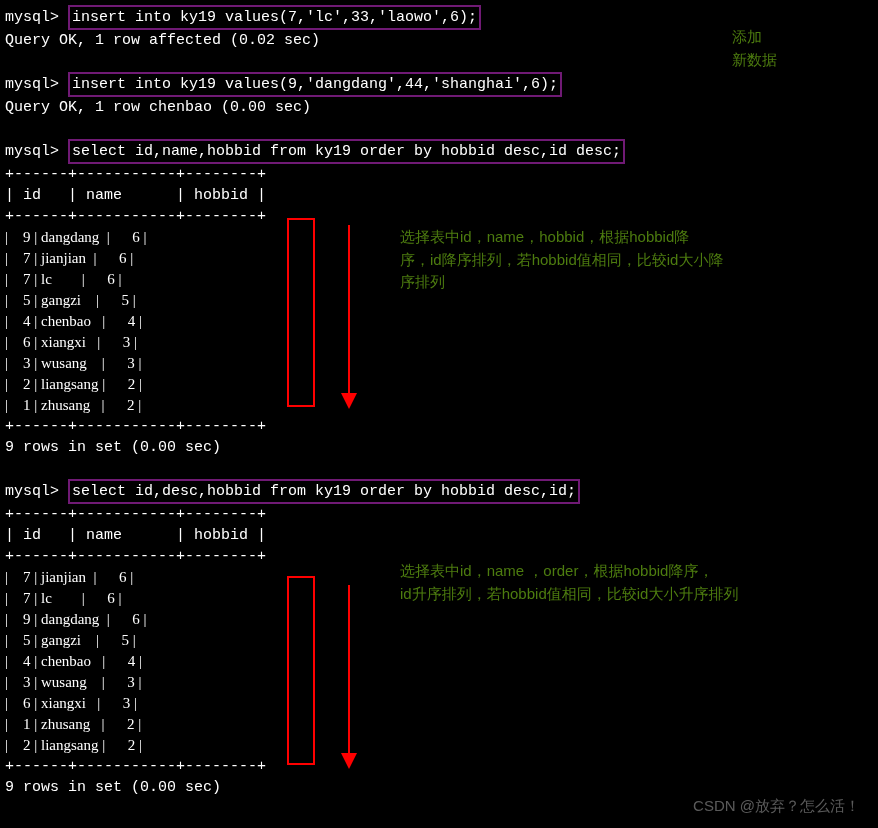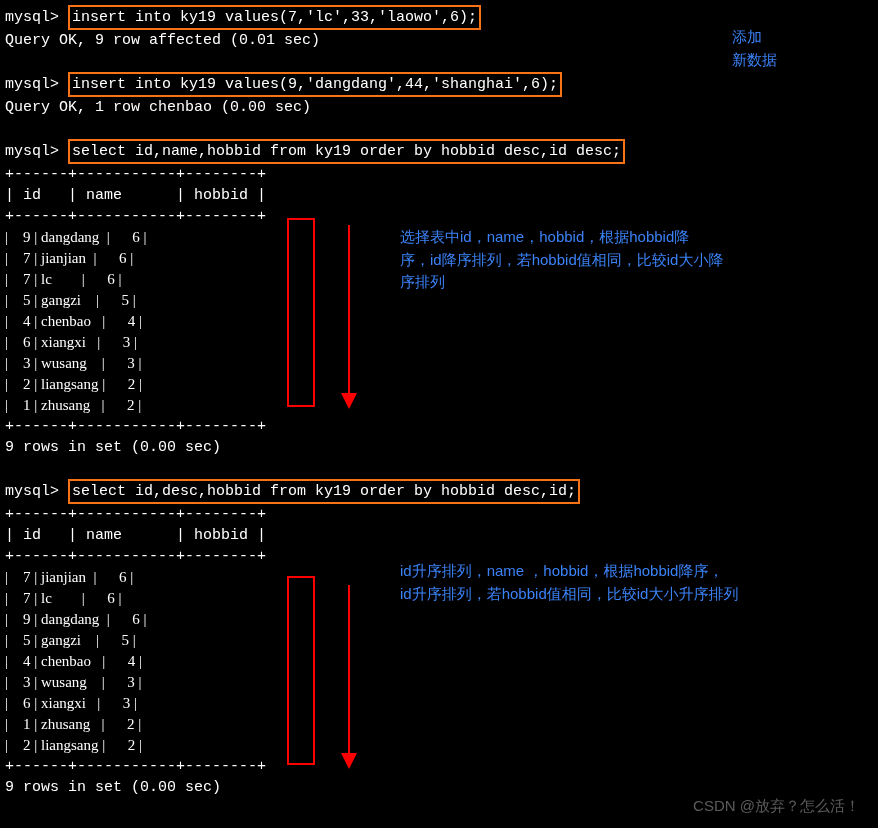--- a/index.html
+++ b/index.html
@@ -17,21 +17,21 @@
       width: 878px;
       height: 828px;
       position: relative;
       overflow: hidden;
     }
     .line {
       white-space: pre;
       position: relative;
     }
     .red-box {
-      border: 2px solid #f97316;
+      border: 2px solid #701a75;
       display: inline-block;
       padding: 0px 2px;
     }
     .red-box-col {
       border: 2px solid #ff0000;
       position: absolute;
     }
     .arrow-line {
       position: absolute;
       background: #ff0000;
@@ -39,21 +39,21 @@
     }
     .arrow-head {
       position: absolute;
       width: 0;
       height: 0;
       border-left: 8px solid transparent;
       border-right: 8px solid transparent;
       border-top: 16px solid #ff0000;
     }
     .red-text {
-      color: #3b82f6;
+      color: #4d7c0f;
       position: absolute;
       font-family: sans-serif;
       font-size: 15px;
       line-height: 1.5;
     }
     .watermark {
       position: absolute;
       bottom: 12px;
       right: 18px;
       color: rgba(180, 180, 180, 0.5);
@@ -62,21 +62,21 @@
     }
     .table-row {
       white-space: pre;
       font-family: Liberation Serif, serif;
     }
   </style>
 </head>
 <body>
 
 <div class="line"><span>mysql&gt; </span><span class="red-box">insert into ky19 values(7,'lc',33,'laowo',6);</span></div>
-<div class="line">Query OK, 9 row affected (0.01 sec)</div>
+<div class="line">Query OK, 1 row affected (0.02 sec)</div>
 <div class="line">&nbsp;</div>
 
 <div class="line"><span>mysql&gt; </span><span class="red-box">insert into ky19 values(9,'dangdang',44,'shanghai',6);</span></div>
 <div class="line">Query OK, 1 row chenbao (0.00 sec)</div>
 <div class="line">&nbsp;</div>
 
 <div class="line"><span>mysql&gt; </span><span class="red-box">select id,name,hobbid from ky19 order by hobbid desc,id desc;</span></div>
 
 <div class="line">+------+-----------+--------+</div>
 <div class="line">| id   | name      | hobbid |</div>
@@ -122,16 +122,16 @@
 
 <div class="red-text" style="left:732px; top:26px;">
   <div>添加</div>
   <div>新数据</div>
 </div>
 
 <div class="red-text" style="left:400px; top:226px; width:440px; white-space: pre-line;">选择表中id，name，hobbid，根据hobbid降
 序，id降序排列，若hobbid值相同，比较id大小降
 序排列</div>
 
-<div class="red-text" style="left:400px; top:560px; width:460px; white-space: pre-line;">id升序排列，name ，hobbid，根据hobbid降序，
+<div class="red-text" style="left:400px; top:560px; width:460px; white-space: pre-line;">选择表中id，name ，order，根据hobbid降序，
 id升序排列，若hobbid值相同，比较id大小升序排列</div>
 
 <div class="watermark">CSDN @放弃？怎么活！</div>
 
 </body></html>

